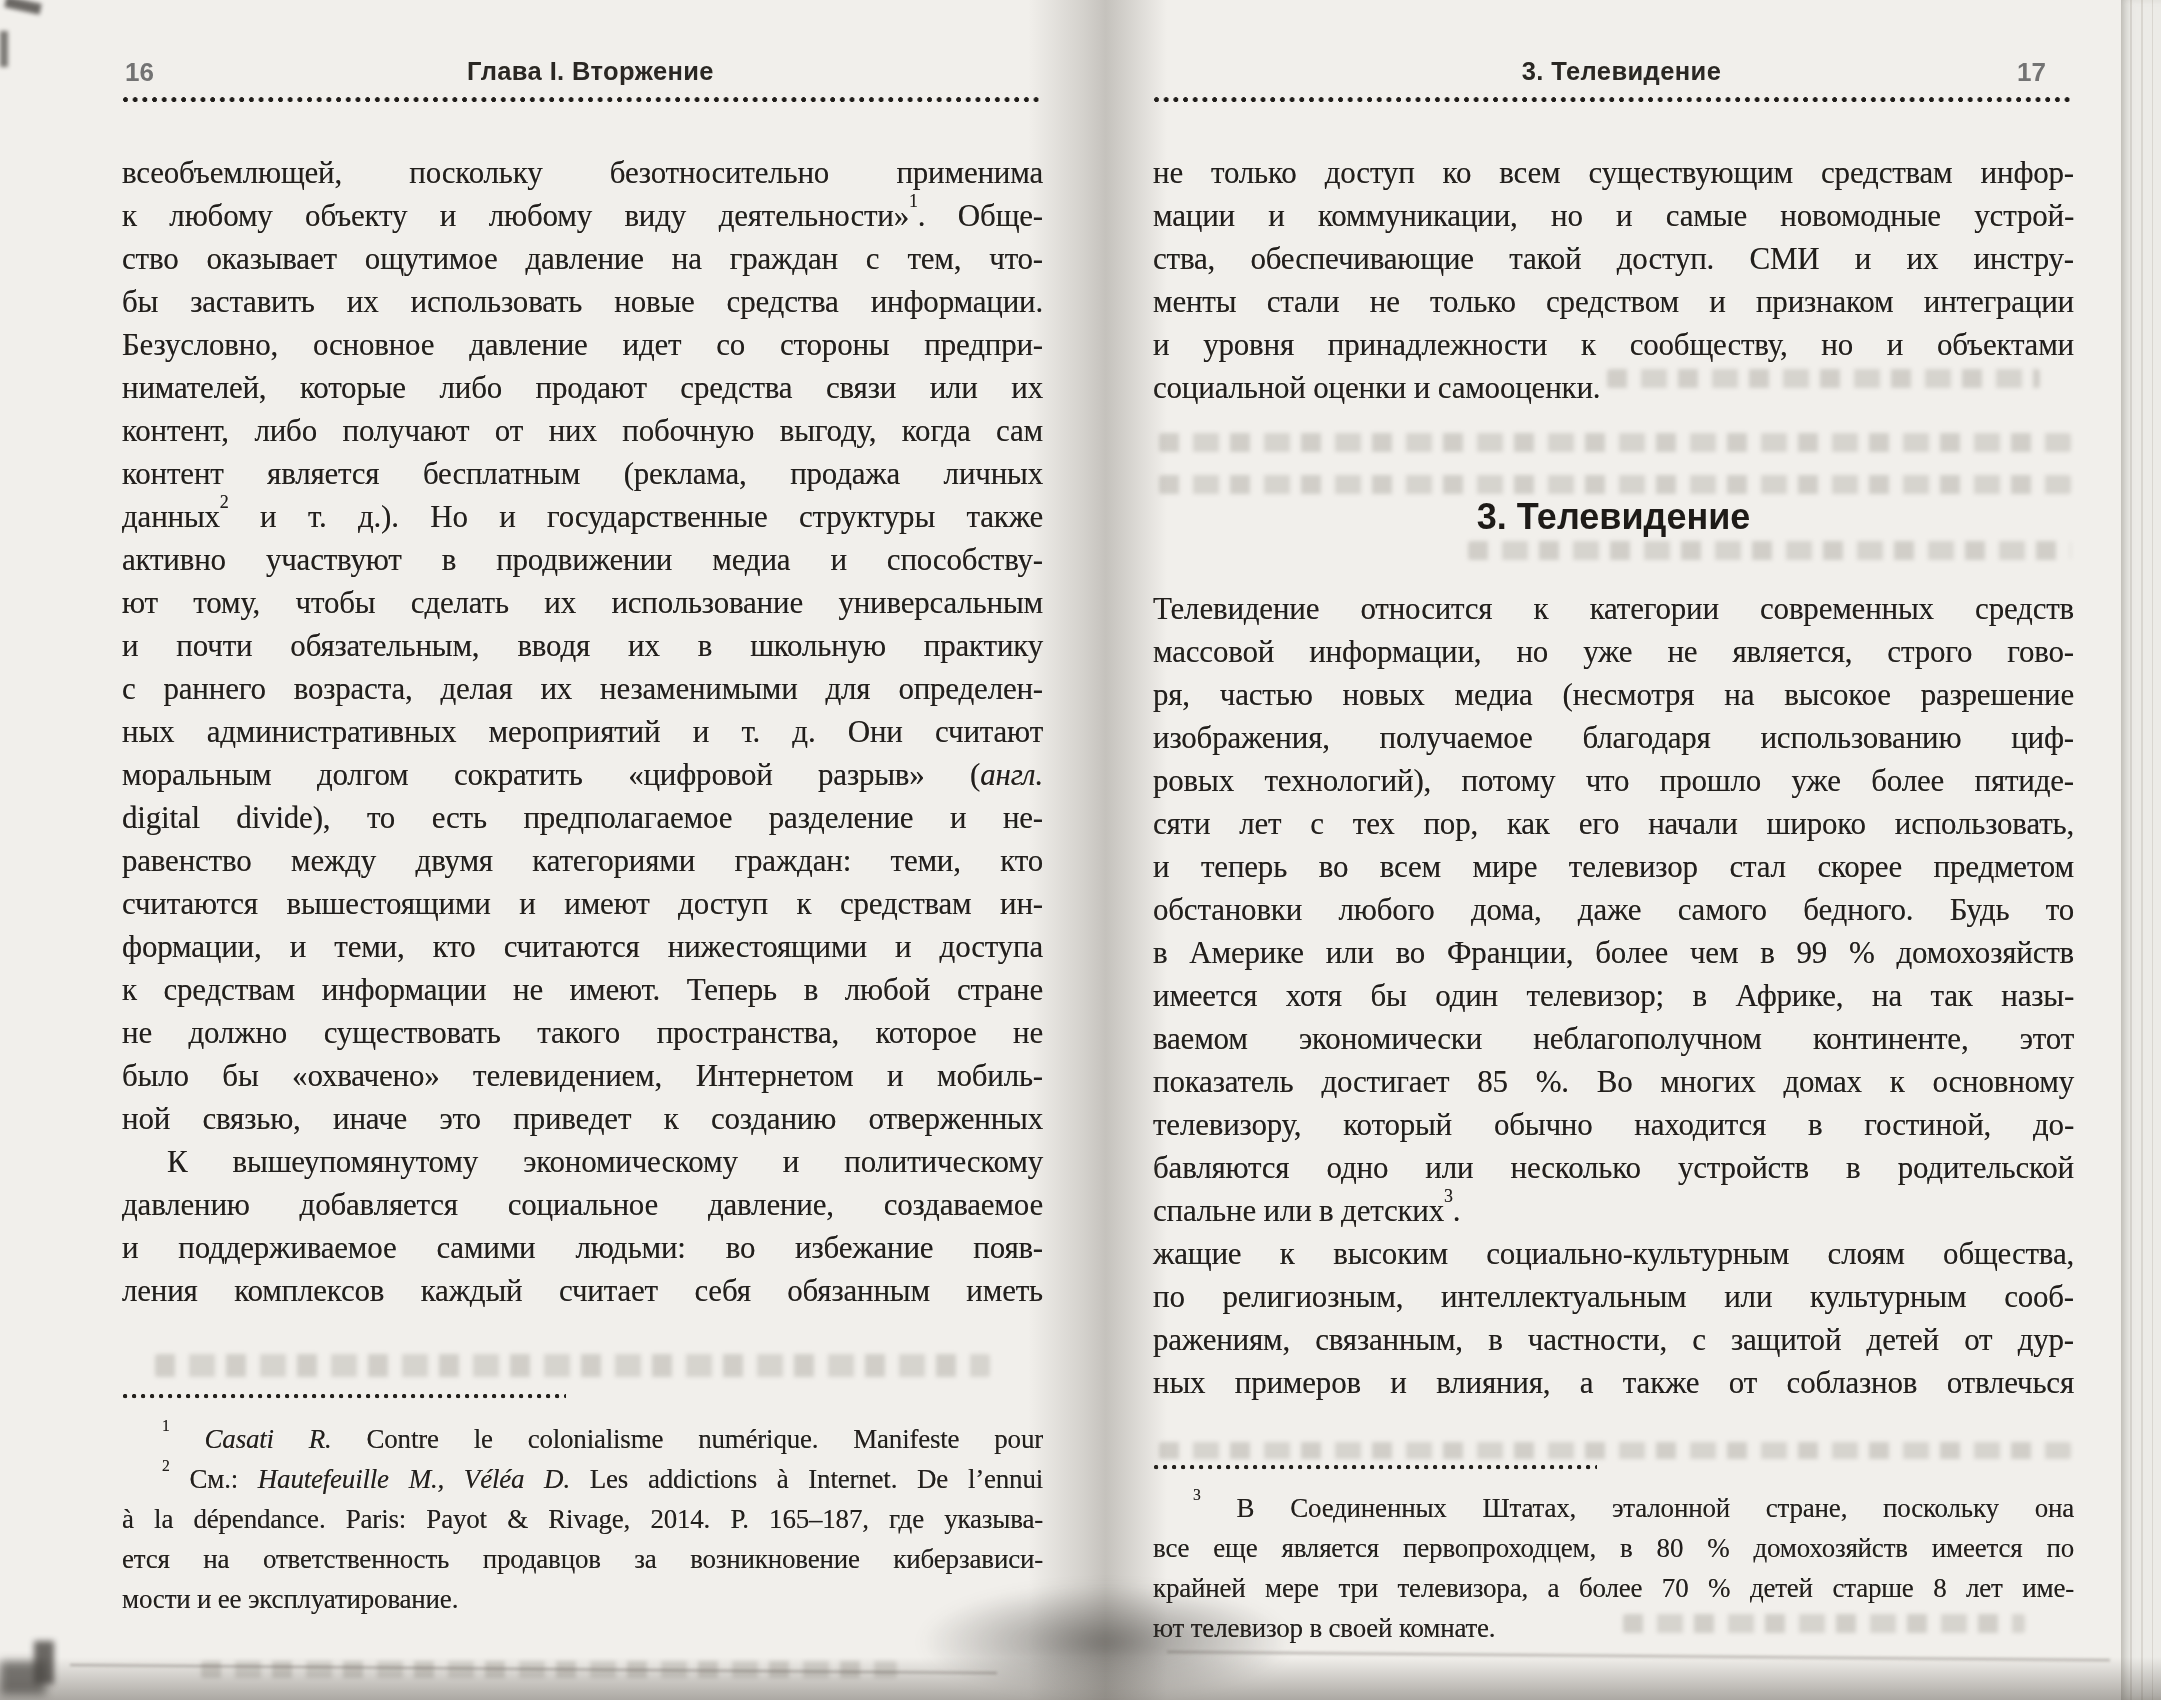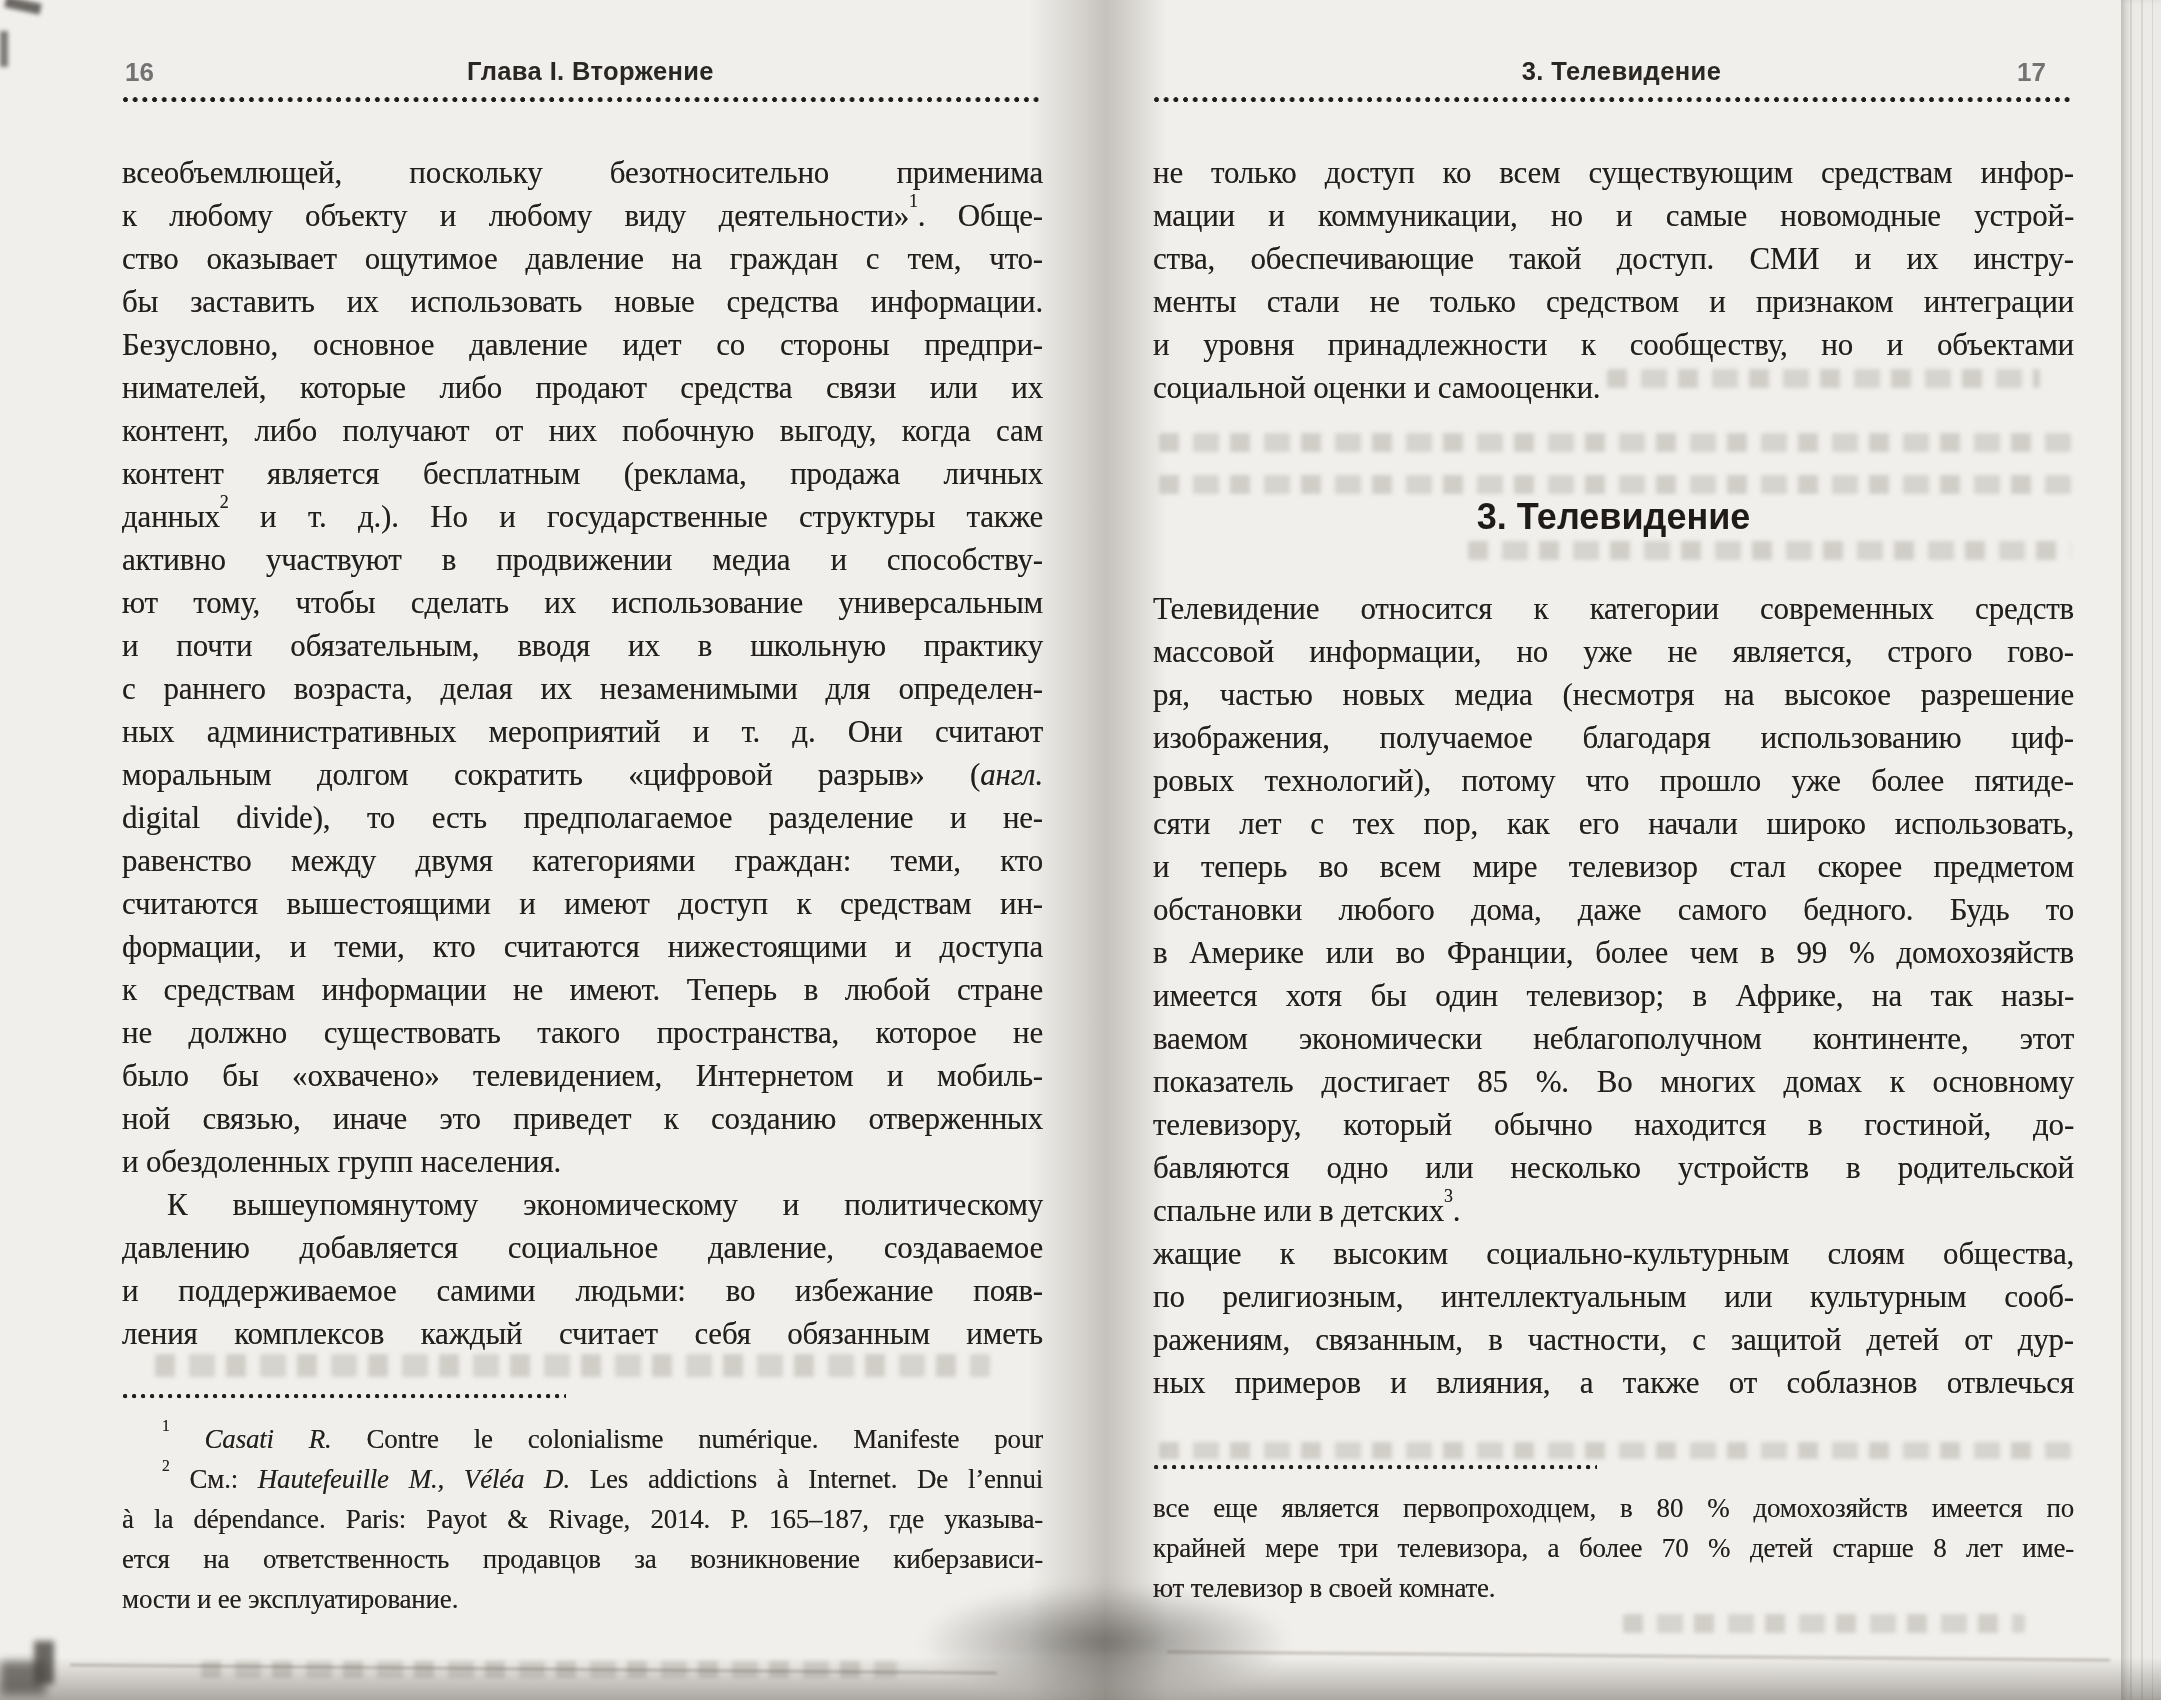--- a/index.html
+++ b/index.html
@@ -113,21 +113,20 @@
       <div class="line">ных административных мероприятий и т. д. Они считают</div>
       <div class="line">моральным долгом сократить «цифровой разрыв» (<i>англ.</i></div>
       <div class="line">digital divide), то есть предполагаемое разделение и не-</div>
       <div class="line">равенство между двумя категориями граждан: теми, кто</div>
       <div class="line">считаются вышестоящими и имеют доступ к средствам ин-</div>
       <div class="line">формации, и теми, кто считаются нижестоящими и доступа</div>
       <div class="line">к средствам информации не имеют. Теперь в любой стране</div>
       <div class="line">не должно существовать такого пространства, которое не</div>
       <div class="line">было бы «охвачено» телевидением, Интернетом и мобиль-</div>
       <div class="line">ной связью, иначе это приведет к созданию отверженных</div>
-      <div class="line end">и обездоленных групп населения.</div>
       <div class="line ind">К вышеупомянутому экономическому и политическому</div>
       <div class="line">давлению добавляется социальное давление, создаваемое</div>
       <div class="line">и поддерживаемое самими людьми: во избежание появ-</div>
       <div class="line">ления комплексов каждый считает себя обязанным иметь</div>
     </div>
   <div class="fnsep" style="top:1393px;"></div>
   <div class="bodytext fn" style="top:1419px;">
       <div class="line ind"><sup>1</sup> <i>Casati R.</i> Contre le colonialisme numérique. Manifeste pour</div>
       <div class="line ind"><sup>2</sup> См.: <i>Hautefeuille M., Véléa D.</i> Les addictions à Internet. De l’ennui</div>
       <div class="line">à la dépendance. Paris: Payot &amp; Rivage, 2014. P. 165–187, где указыва-</div>
@@ -165,20 +164,21 @@
       <div class="line">телевизору, который обычно находится в гостиной, до-</div>
       <div class="line">бавляются одно или несколько устройств в родительской</div>
       <div class="line end">спальне или в детских<sup>3</sup>.</div>
       <div class="line">жащие к высоким социально-культурным слоям общества,</div>
       <div class="line">по религиозным, интеллектуальным или культурным сооб-</div>
       <div class="line">ражениям, связанным, в частности, с защитой детей от дур-</div>
       <div class="line">ных примеров и влияния, а также от соблазнов отвлечься</div>
     </div>
   <div class="fnsep" style="top:1464px;"></div>
   <div class="bodytext fn" style="top:1488px;">
+      <div class="line ind"><sup>3</sup> В Соединенных Штатах, эталонной стране, поскольку она</div>
       <div class="line">все еще является первопроходцем, в 80 % домохозяйств имеется по</div>
       <div class="line">крайней мере три телевизора, а более 70 % детей старше 8 лет име-</div>
       <div class="line end">ют телевизор в своей комнате.</div>
     </div>
 </div>
 
 <div class="gutter"></div>
 <div class="fore-edge"></div>
 <div class="bottom-v"></div>
 <div class="bottom-band"></div>

